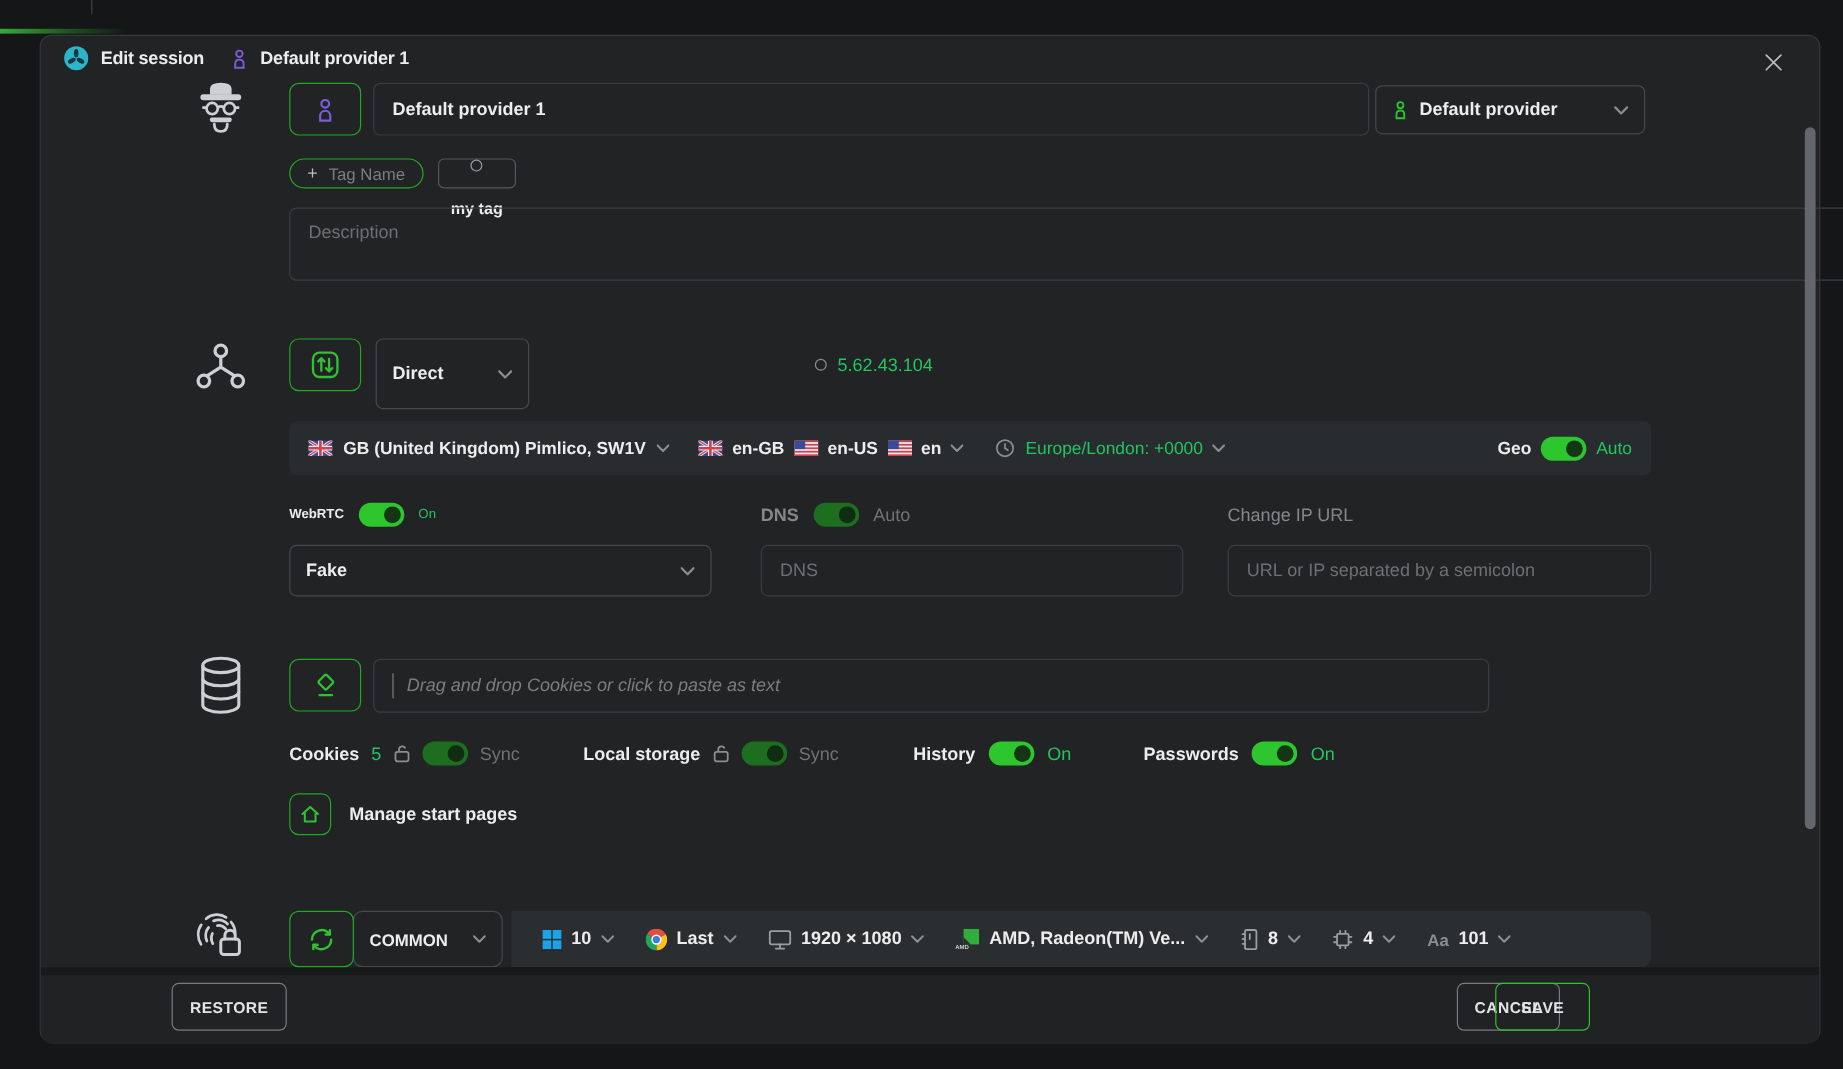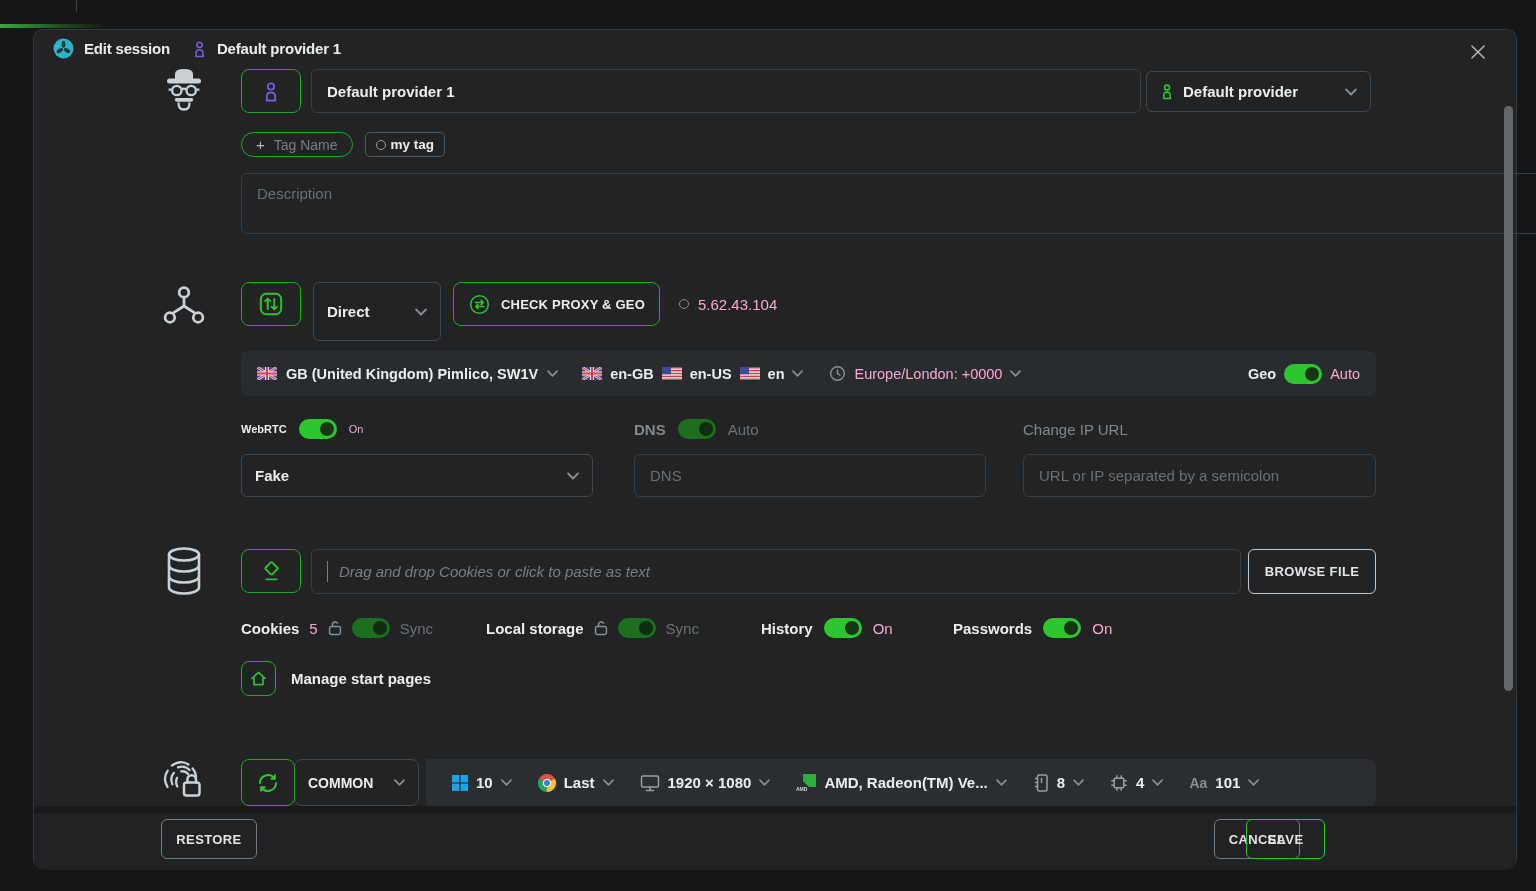--- a/index.html
+++ b/index.html
@@ -9,21 +9,21 @@
   
   .bg-tab-underline { left:0; top:24px; width:106px; height:4px;
     background:linear-gradient(90deg,#3aa93a,#1d5220 55%,rgba(20,60,22,0)); }
   .bg-vline { left:76px; top:0; width:1px; height:12px; background:#3f4244; }
   
   .dialog { left:33px; top:29px; width:1484px; height:840px; background:#212325;
     border:1px solid #35383a; border-radius:10px; }
   .row { display:flex; align-items:center; }
   .bold { font-weight:bold; }
   .white { color:#eceeee; }
-  .gray  { color:#f9a8d4; }
+  .gray  { color:#22c55e; }
   .dim   { color:#6f7274; }
   .lbl-gray { color:#85888a; }
   .hdr-title { font-size:15px; font-weight:bold; color:#eceeee; letter-spacing:-.2px; }
   .close-btn { right:26px; top:10px; width:24px; height:24px; display:flex; align-items:center;
     justify-content:center; cursor:pointer; }
   
   .ibtn { width:60px; height:44px; border:1.5px solid #21a821; border-radius:8px;
     display:flex; align-items:center; justify-content:center; background:transparent; }
   .field { background:transparent; border:1px solid #3b3e40; border-radius:6px;
     color:#eceeee; font-weight:bold; font-size:15px; padding:0 15px;
@@ -35,22 +35,22 @@
   .chev { flex:none; }
   .toggle { width:38px; height:20px; border-radius:10px; background:#2ec62e;
     display:inline-flex; align-items:center; justify-content:flex-end; padding:0 3px; flex:none; }
   .toggle .knob { width:14px; height:14px; border-radius:50%; background:#143615; }
   .toggle.dimmed { background:#1d6e1f; }
   .toggle.dimmed .knob { background:#102c11; }
   .pill-add { height:25px; border:1.5px solid #21a821; border-radius:13px;
     display:inline-flex; align-items:center; gap:9px; padding:0 14px;
     color:#7b7e80; font-size:14px; }
   .pill-tag { height:25px; border:1px solid #55585a; border-radius:5px;
-    display:inline-flex; align-items:center; gap:5px; padding:0 10px;
-    color:#eceeee; font-size:13.5px; font-weight:bold; }
+    display:inline-flex; align-items:center; gap:23px; padding:0 10px;
+    color:#eceeee; font-size:13.5px; font-weight:bold;flex-direction:column; }
   .ring { width:10px; height:10px; border:1.5px solid #9b9ea0; border-radius:50%; flex:none; }
   textarea.field { resize:none; padding:11px 15px; font-weight:normal; color:#d9dbdd; }
   .resize-grip { right:3px; bottom:3px; width:11px; height:11px;
     background:repeating-linear-gradient(135deg,transparent 0 2.6px,#6b6e70 2.6px 3.8px);
     clip-path:polygon(100% 0,100% 100%,0 100%); }
   .geo-bar { background:#292c2e; border-radius:6px; display:flex; align-items:center;
     padding:0 16px; gap:10px; font-size:14.5px; }
   .btn-outline { border:1px solid #787b7e; border-radius:6px; background:transparent;
     color:#e2e4e6; font-weight:bold; font-size:13px; letter-spacing:.4px;
     display:flex; align-items:center; justify-content:center; }
@@ -179,30 +179,20 @@
       </svg>
     </span>
   </div>
   <div class="abs dd" style="left:279px; top:252px; width:128px; height:59px;">
     <span>Direct</span>
     <span class="spacer"></span>
     <svg class="chev" width="12" height="8" viewBox="0 0 11 7" fill="none" stroke="#8b8e90" stroke-width="1.7" stroke-linecap="round" stroke-linejoin="round">
         <path d="M1 1.2 5.5 5.8 10 1.2"></path>
       </svg>
   </div>
-  <div class="abs check-btn" style="left:419px; top:252px; width:207px; height:44px;">
-    <span class="lh0">
-      <svg width="23" height="23" viewBox="0 0 24 24" fill="none" stroke="#2fc12f" stroke-width="1.6" stroke-linecap="round" stroke-linejoin="round">
-        <circle cx="12" cy="12" r="9.2"></circle>
-        <path d="M7.6 9.9h8M13.7 7.7l2.2 2.2-2.2 2.2"></path>
-        <path d="M16.4 14.1h-8M10.3 11.9 8.1 14.1l2.2 2.2"></path>
-      </svg>
-    </span>
-    <span>CHECK PROXY &amp; GEO</span>
-  </div>
   <div class="abs row" style="left:645px; top:252px; height:44px; gap:9px;">
     <span class="ring" style="border-color:#8b8e90;"></span>
     <span class="gray" style="font-size:15px;">5.62.43.104</span>
   </div>
 
   <div class="abs geo-bar" style="left:207px; top:321px; width:1135px; height:45px;">
     <span class="row" style="gap:9px;">
       <svg width="20" height="13" viewBox="0 0 20 13">
           <rect width="20" height="13" fill="#3b4a9b"></rect>
           <path d="M0 0 20 13M20 0 0 13" stroke="#e9ecef" stroke-width="2.6"></path>
@@ -312,23 +302,20 @@
     <span class="lh0">
       <svg width="25" height="25" viewBox="0 0 24 24" fill="none" stroke="#2fc12f" stroke-width="1.8" stroke-linejoin="round">
         <rect x="7.5" y="4.5" width="9" height="9" rx="1.2" transform="rotate(45 12 9)"></rect>
         <path d="M7 19.5h10" stroke-linecap="round"></path>
       </svg>
     </span>
   </div>
   <div class="abs field row" style="left:277px; top:519px; width:930px; height:45px; gap:11px;">
     <span style="width:1px; height:21px; background:#7b7e80;"></span>
     <span style="color:#7b7e80; font-style:italic; font-weight:normal; font-size:15px;">Drag and drop Cookies or click to paste as text</span>
-  </div>
-  <div class="abs btn-outline" style="left:1214px; top:519px; width:128px; height:45px; border-color:#c2c5c7; border-radius:6px;">
-    <span>BROWSE FILE</span>
   </div>
 
   <div class="abs" style="left:207px; top:588px; width:1135px; height:24px; font-size:15px;">
     <span class="abs row" style="left:0; gap:10px;">
       <span class="white bold">Cookies</span>
       <span class="gray">5</span>
       <span class="lh0">
         <svg width="14" height="16" viewBox="0 0 13 15" fill="none" stroke="#8b8e90" stroke-width="1.4">
             <rect x="1.4" y="6.2" width="10.2" height="7.4" rx="1.6"></rect>
             <path d="M4.2 6.2V4.3a2.5 2.5 0 0 1 4.9-.7"></path>
@@ -486,21 +473,21 @@
           <svg class="chev" width="11" height="7" viewBox="0 0 11 7" fill="none" stroke="#8b8e90" stroke-width="1.7" stroke-linecap="round" stroke-linejoin="round">
               <path d="M1 1.2 5.5 5.8 10 1.2"></path>
             </svg>
         </span>
       </div>
     </div>
   </div>
 
   <div class="abs divider-strip"></div>
   <div class="abs footer">
-    <div class="abs btn-outline" style="left:127px; top:6px; width:96px; height:40px;">
+    <div class="abs btn-outline" style="left:109px; top:6px; width:96px; height:40px;">
       <span>RESTORE</span>
     </div>
     <div class="abs btn-outline" style="left:1180px; top:6px; width:86px; height:40px;">
       <span>CANCEL</span>
     </div>
     <div class="abs btn-outline btn-green" style="left:1212px; top:6px; width:79px; height:40px;">
       <span>SAVE</span>
     </div>
   </div>
 

